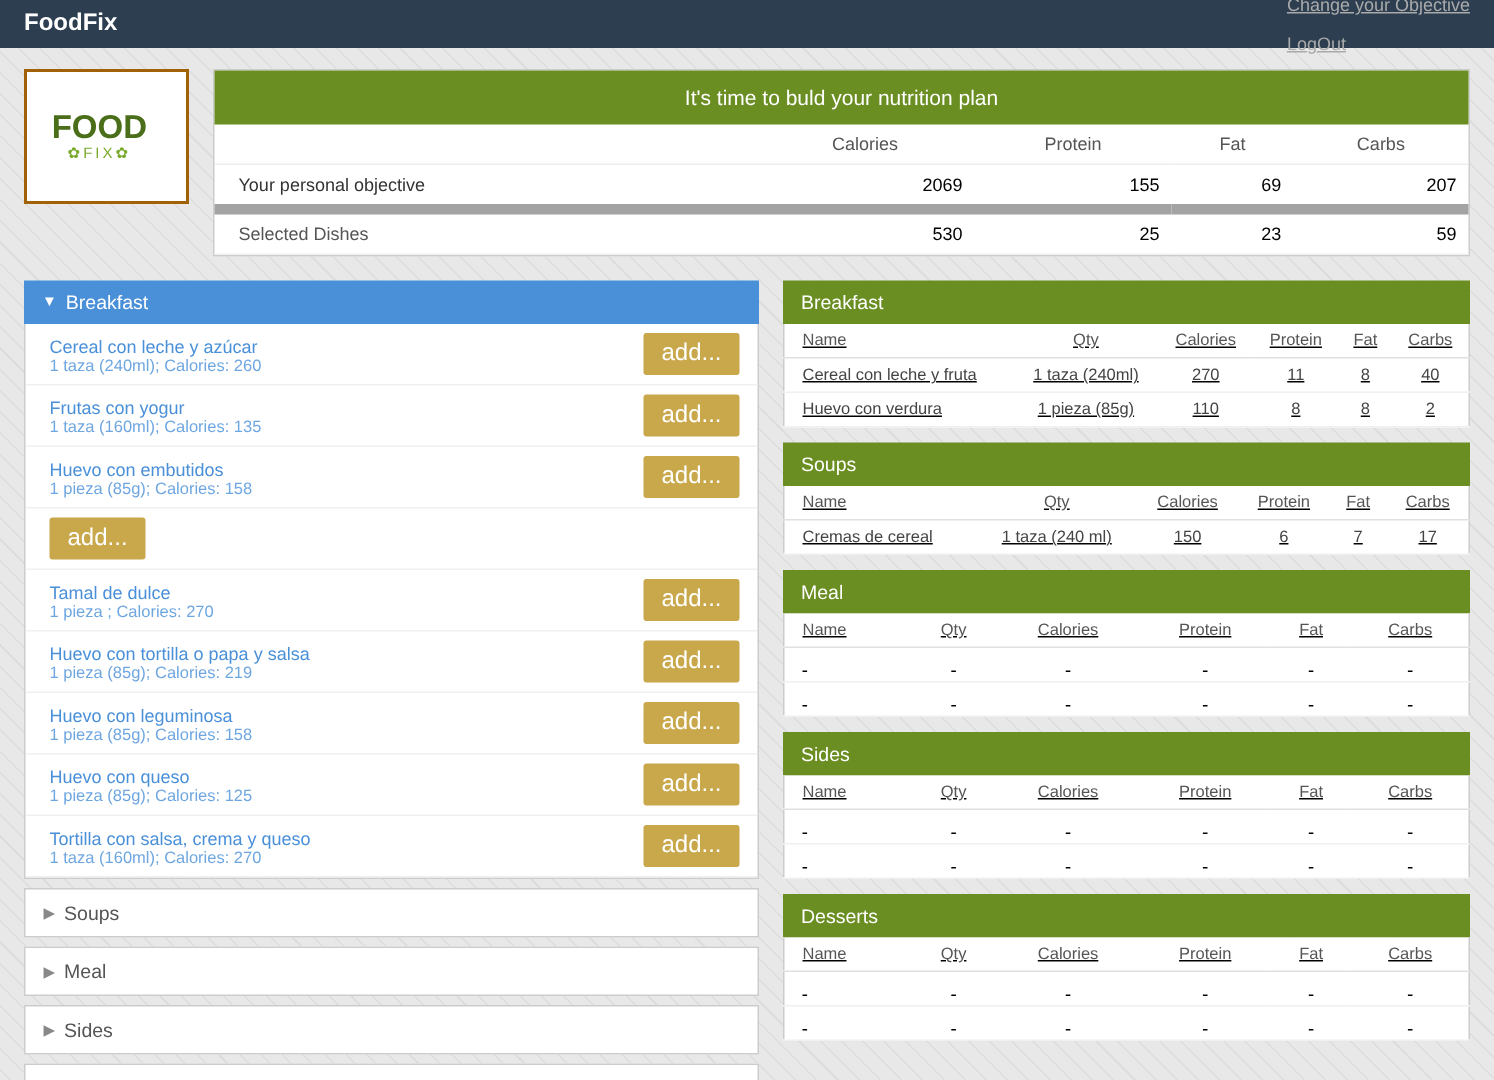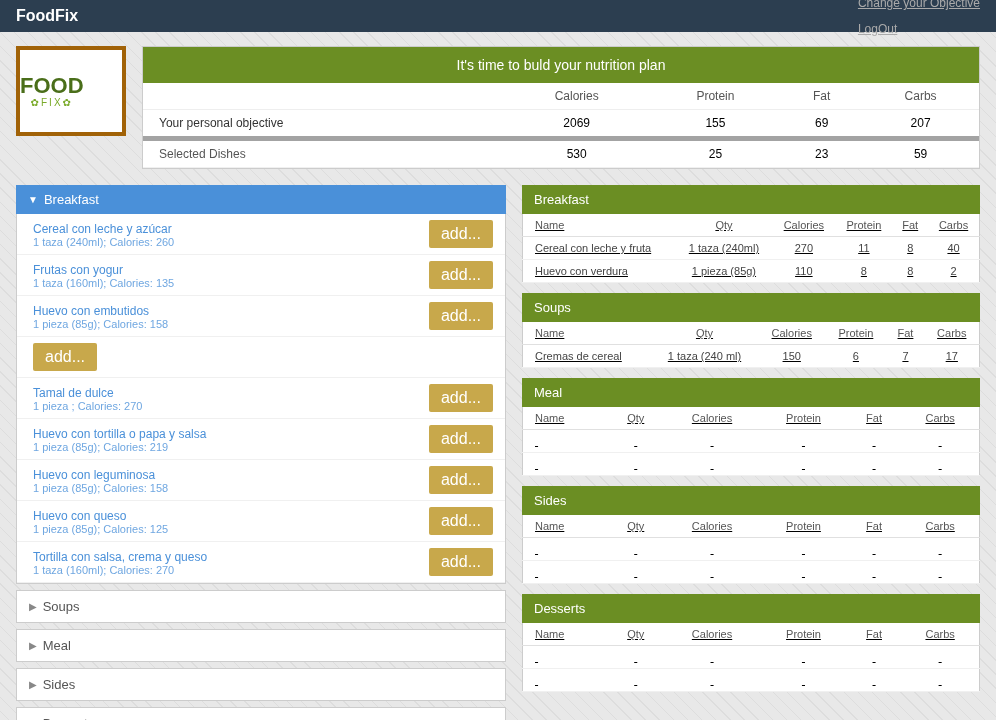--- a/index.html
+++ b/index.html
@@ -42,27 +42,27 @@
     }
     
     #top-section {
       display: flex;
       gap: 16px;
       margin-bottom: 16px;
       align-items: flex-start;
     }
     #logo-box {
       background: white;
-      border: 4px solid #a16207;
+      border: 2px solid #a16207;
       width: 110px;
       min-height: 90px;
       display: flex;
       align-items: center;
-      justify-content: flex-start;
-      padding: 0;
+      justify-content: flex-end;
+      padding: 26px;
       flex-shrink: 0;
     }
     #logo-text {
       text-align: center;
       color: #4a6e1a;
     }
     #logo-text .food-line {
       font-size: 22px;
       font-weight: bold;
       line-height: 1;
@@ -91,35 +91,35 @@
     }
     #nutrition-table th {
       text-align: center;
       padding: 6px 8px;
       color: #555;
       font-weight: normal;
       font-size: 12px;
       border-bottom: 1px solid #eee;
     }
     #nutrition-table td {
-      text-align: center;
+      text-align: right;
       padding: 6px 8px;
       font-size: 12px;
       border-bottom: 1px solid #f0f0f0;
     }
     #nutrition-table td:first-child {
       text-align: left;
       padding-left: 16px;
       color: #555;
     }
     #nutrition-table .row-objective td:first-child {
       color: #333;
     }
     #nutrition-table .row-objective td {
-      border-bottom: 5px solid #a3a3a3;
+      border-bottom: 7px solid #a3a3a3;
       margin-top: 40px;
     }
     
     #bottom-section {
       display: flex;
       gap: 16px;
     }
     
     #left-panel {
       width: 490px;

